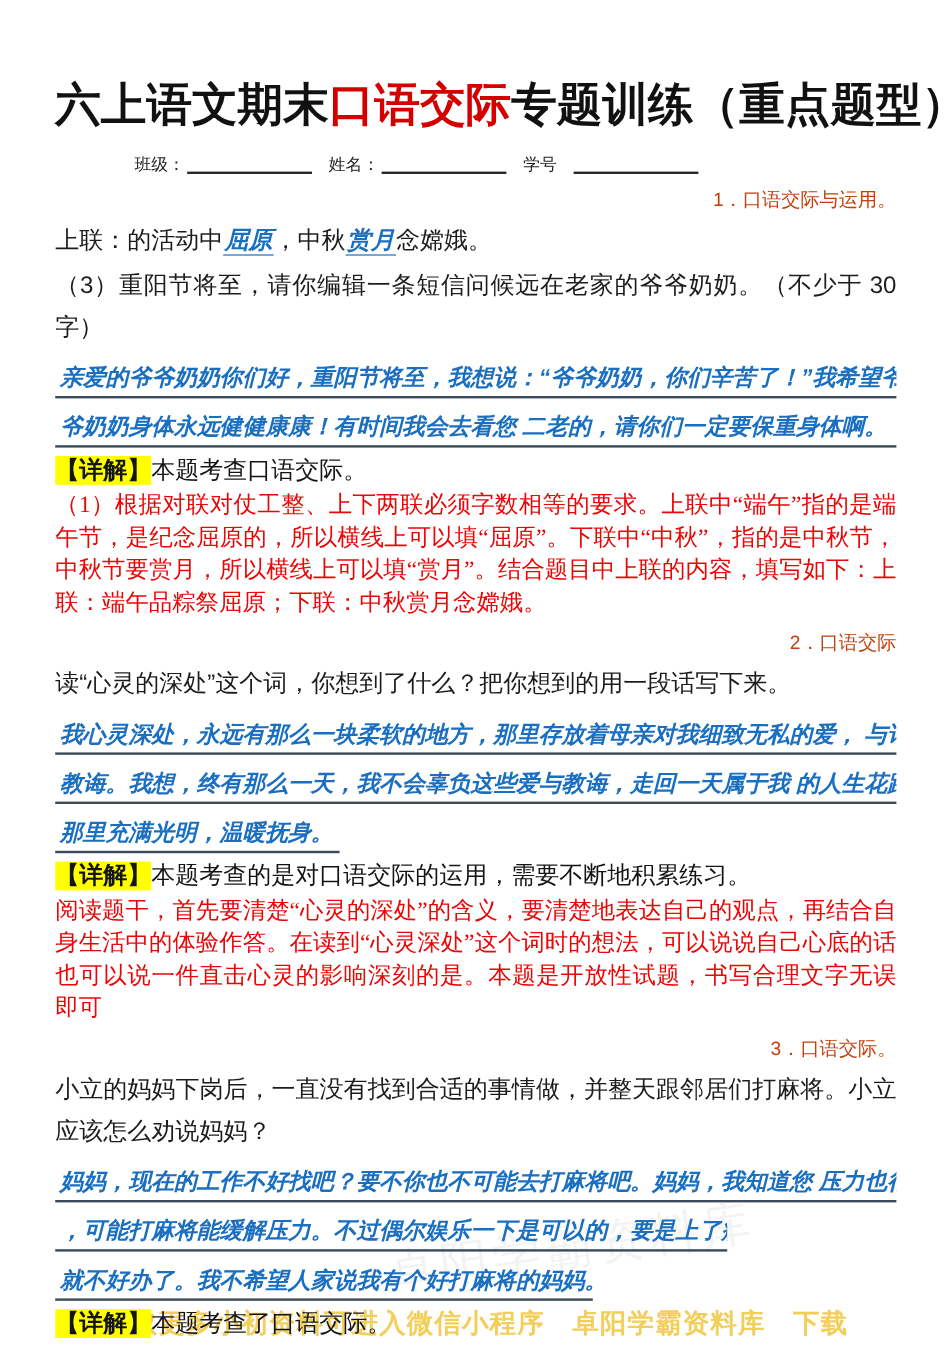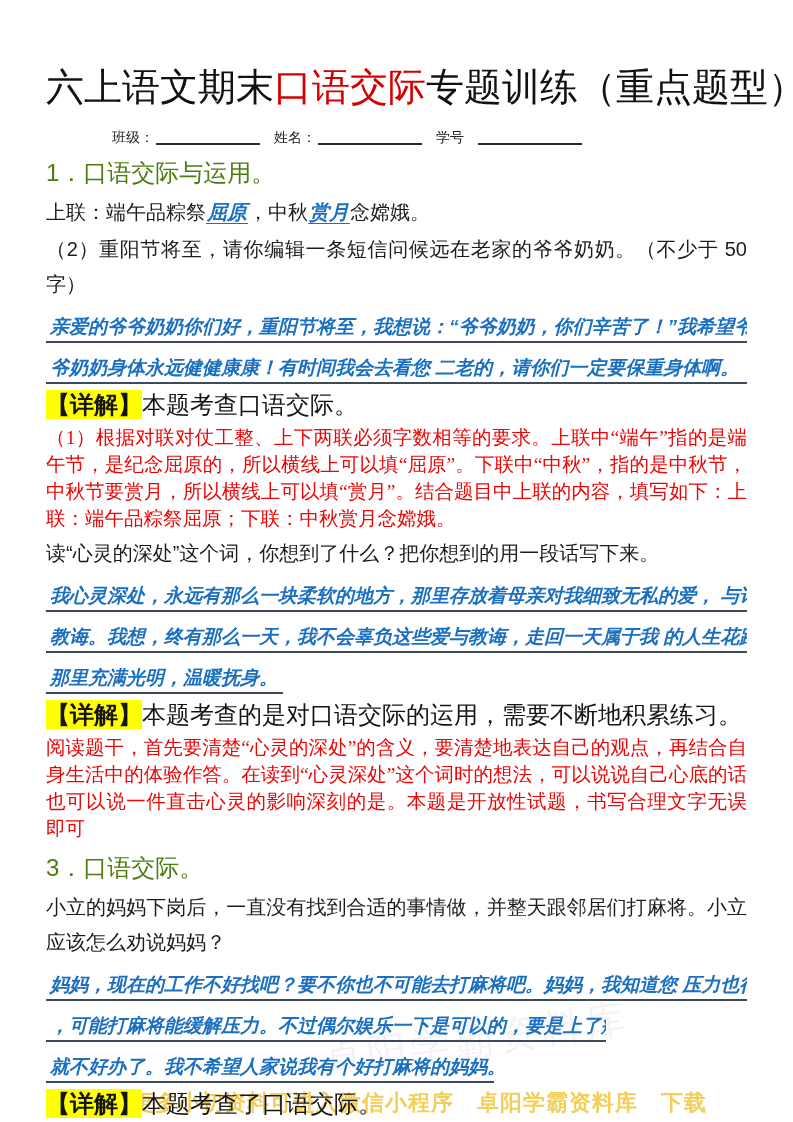--- a/index.html
+++ b/index.html
@@ -4,56 +4,56 @@
 <style>
   html,body{margin:0;padding:0;background:#ffffff;}
   body{
     width:793px;height:1122px;position:relative;overflow:hidden;
     font-family:"Liberation Sans","DejaVu Sans",sans-serif;color:#111;
   }
   .page{position:absolute;inset:0;padding:62px 46px 0 46px;box-sizing:border-box;}
 
   
   h1.title{
-    margin:0 0 10px 0;text-align:left;font-size:38px;font-weight:400;
+    margin:0 0 10px 0;text-align:left;font-size:38px;font-weight:700;
     letter-spacing:0px;color:#111;white-space:nowrap;
   }
   .title .accent{color:#d40000;}
 
   
   .info-line{margin:4px 0 10px 66px;font-size:14px;color:#222;}
   .info-line .blank{
     display:inline-block;width:104px;height:20px;vertical-align:-3px;
     border-bottom:2px solid #2a2a2a;margin:0 14px 0 2px;
   }
   .info-line .blank.last{margin-left:14px;}
 
   
-  .q-heading{font-size:24px;margin:10px 0 6px 0;color:#4d7c0f;}
+  .q-heading{font-size:16px;margin:10px 0 6px 0;color:#c2410c;text-align:right;}
   .q-text{font-size:20px;line-height:35px;margin:2px 0;color:#1c1c1c;text-align:justify;}
 
   
   .blue-word{
     color:#1b6fc1;font-weight:bold;font-style:italic;
     border-bottom:1px solid #1b6fc1;padding:0 1px;
   }
 
   
   .answer-block{margin:3px 0 4px 0;}
   .answer-line{
     color:#1b6fc1;font-size:19px;font-weight:bold;font-style:italic;
     line-height:26px;border-bottom:2px solid #3c4a5a;padding:0 2px 1px 4px;
     white-space:nowrap;overflow:hidden;margin-top:12px;
   }
   .answer-line.w79{width:79%;}
   .answer-line.w63{width:63%;}
   .answer-line.w33{width:33%;}
 
   
-  .detail-line{font-size:24px;margin:5px 0 3px 0;color:#141414;}
+  .detail-line{font-size:20px;margin:5px 0 3px 0;color:#141414;}
   .detail-tag{background:#ffff00;font-weight:bold;padding:1px 0;}
 
   
   .red-para{
     color:#ea0606;font-size:19.5px;line-height:27px;font-weight:normal;
     font-family:"Liberation Serif","DejaVu Serif",serif;
     text-align:justify;margin:3px 0 4px 0;
   }
 
   
@@ -78,31 +78,32 @@
 <div class="page content">
 
   <h1 class="title"><span>六上语文期末</span><span class="accent">口语交际</span><span>专题训练（重点题型）</span></h1>
 
   <div class="info-line">
     <span>班级：</span><span class="blank"></span><span>姓名：</span><span class="blank"></span><span>学号</span><span class="blank last"></span>
   </div>
 
   <div>
     <div class="q-heading">1．口语交际与运用。</div>
-    <div class="q-text"><span>上联：端午品粽祭</span><span class="blue-word">屈原</span><span>，中秋</span><span class="blue-word">赏月</span><span>念嫦娥。</span></div>
-    <div class="q-text">（2）重阳节将至，请你编辑一条短信问候远在老家的爷爷奶奶。（不少于 50 字）</div>
+    <div class="q-text"><span>上联：的活动中</span><span class="blue-word">屈原</span><span>，中秋</span><span class="blue-word">赏月</span><span>念嫦娥。</span></div>
+    <div class="q-text">（3）重阳节将至，请你编辑一条短信问候远在老家的爷爷奶奶。（不少于 30 字）</div>
     <div class="answer-block">
       <div class="answer-line">亲爱的爷爷奶奶你们好，重阳节将至，我想说：“爷爷奶奶，你们辛苦了！”我希望爷</div>
       <div class="answer-line">爷奶奶身体永远健健康康！有时间我会去看您 二老的，请你们一定要保重身体啊。</div>
     </div>
     <div class="detail-line"><span class="detail-tag">【详解】</span><span>本题考查口语交际。</span></div>
     <div class="red-para">（1）根据对联对仗工整、上下两联必须字数相等的要求。上联中“端午”指的是端午节，是纪念屈原的，所以横线上可以填“屈原”。下联中“中秋”，指的是中秋节，中秋节要赏月，所以横线上可以填“赏月”。结合题目中上联的内容，填写如下：上联：端午品粽祭屈原；下联：中秋赏月念嫦娥。</div>
   </div>
 
   <div>
+    <div class="q-heading">2．口语交际</div>
     <div class="q-text">读“心灵的深处”这个词，你想到了什么？把你想到的用一段话写下来。</div>
     <div class="answer-block">
       <div class="answer-line">我心灵深处，永远有那么一块柔软的地方，那里存放着母亲对我细致无私的爱， 与谆谆</div>
       <div class="answer-line">教诲。我想，终有那么一天，我不会辜负这些爱与教诲，走回一天属于我 的人生花路，</div>
       <div class="answer-line w33">那里充满光明，温暖抚身。</div>
     </div>
     <div class="detail-line"><span class="detail-tag">【详解】</span><span>本题考查的是对口语交际的运用，需要不断地积累练习。</span></div>
     <div class="red-para">阅读题干，首先要清楚“心灵的深处”的含义，要清楚地表达自己的观点，再结合自身生活中的体验作答。在读到“心灵深处”这个词时的想法，可以说说自己心底的话也可以说一件直击心灵的影响深刻的是。本题是开放性试题，书写合理文字无误即可</div>
   </div>
 

